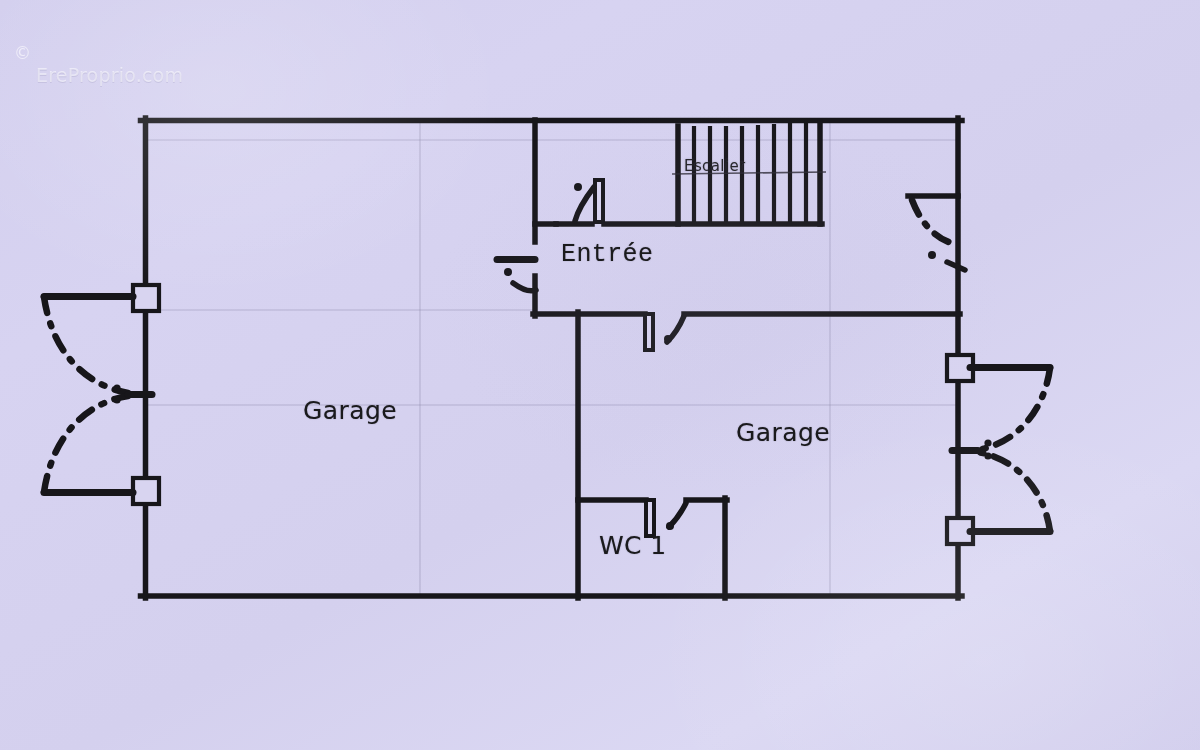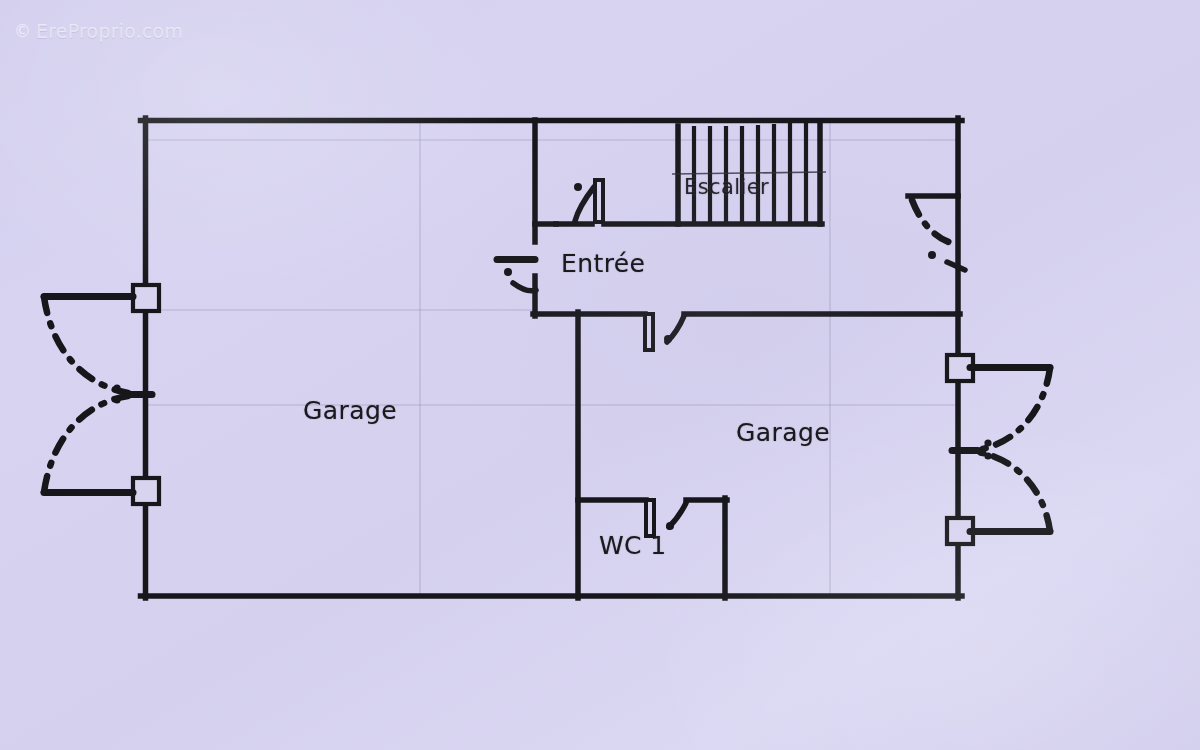--- a/index.html
+++ b/index.html
@@ -32,26 +32,26 @@
     position: absolute;
     color: #1a1a1c;
     font-family: "DejaVu Sans", sans-serif;
     font-size: 25px;
     letter-spacing: 0.4px;
     white-space: nowrap;
     text-shadow: 0 0 1.2px rgba(40,38,60,0.45);
     user-select: none;
   }
   .label-salon  { left: 303px; top: 396px; font-size: 25px; }
-  .label-entree { left: 561px; top: 249px; font-size: 25px; }
+  .label-entree { left: 561px; top: 240px; font-size: 25px; font-family: Liberation Mono, monospace; }
   .label-garage { left: 736px; top: 418px; font-size: 25px; text-align: right; }
   .label-wc     { left: 599px; top: 531px; font-size: 25px; text-align: right; }
   .label-escalier {
-    left: 684px; top: 175px;
-    font-size: 21px;
+    left: 684px; top: 157px;
+    font-size: 15px;
     opacity: 0.93;
     text-shadow: 0 0 2px rgba(120,115,150,0.6);
   }
   #watermark {
     position: absolute;
     left: 14px;
     top: 22px;
     display: flex;
     align-items: center;
     gap: 5px;
@@ -63,20 +63,21 @@
     color: rgba(255,255,255,0.60);
     line-height: 1;
   }
   #watermark .wm-text {
     font-family: "DejaVu Sans", sans-serif;
     font-size: 19px;
     letter-spacing: 0.2px;
     color: rgba(255,255,255,0.52);
     text-shadow: 0 1px 0 rgba(120,115,160,0.18);
     line-height: 1;
+    margin-top: 44px;
   }
   .paper-noise {
     position: absolute;
     left: 0; top: 0; width: 1200px; height: 750px;
     pointer-events: none;
     background:
       radial-gradient(ellipse 420px 300px at 18% 12%, rgba(255,255,255,0.16), rgba(255,255,255,0) 70%),
       radial-gradient(ellipse 500px 360px at 82% 88%, rgba(255,255,255,0.12), rgba(255,255,255,0) 70%),
       radial-gradient(ellipse 380px 260px at 60% 40%, rgba(190,185,220,0.10), rgba(255,255,255,0) 75%);
     mix-blend-mode: normal;

